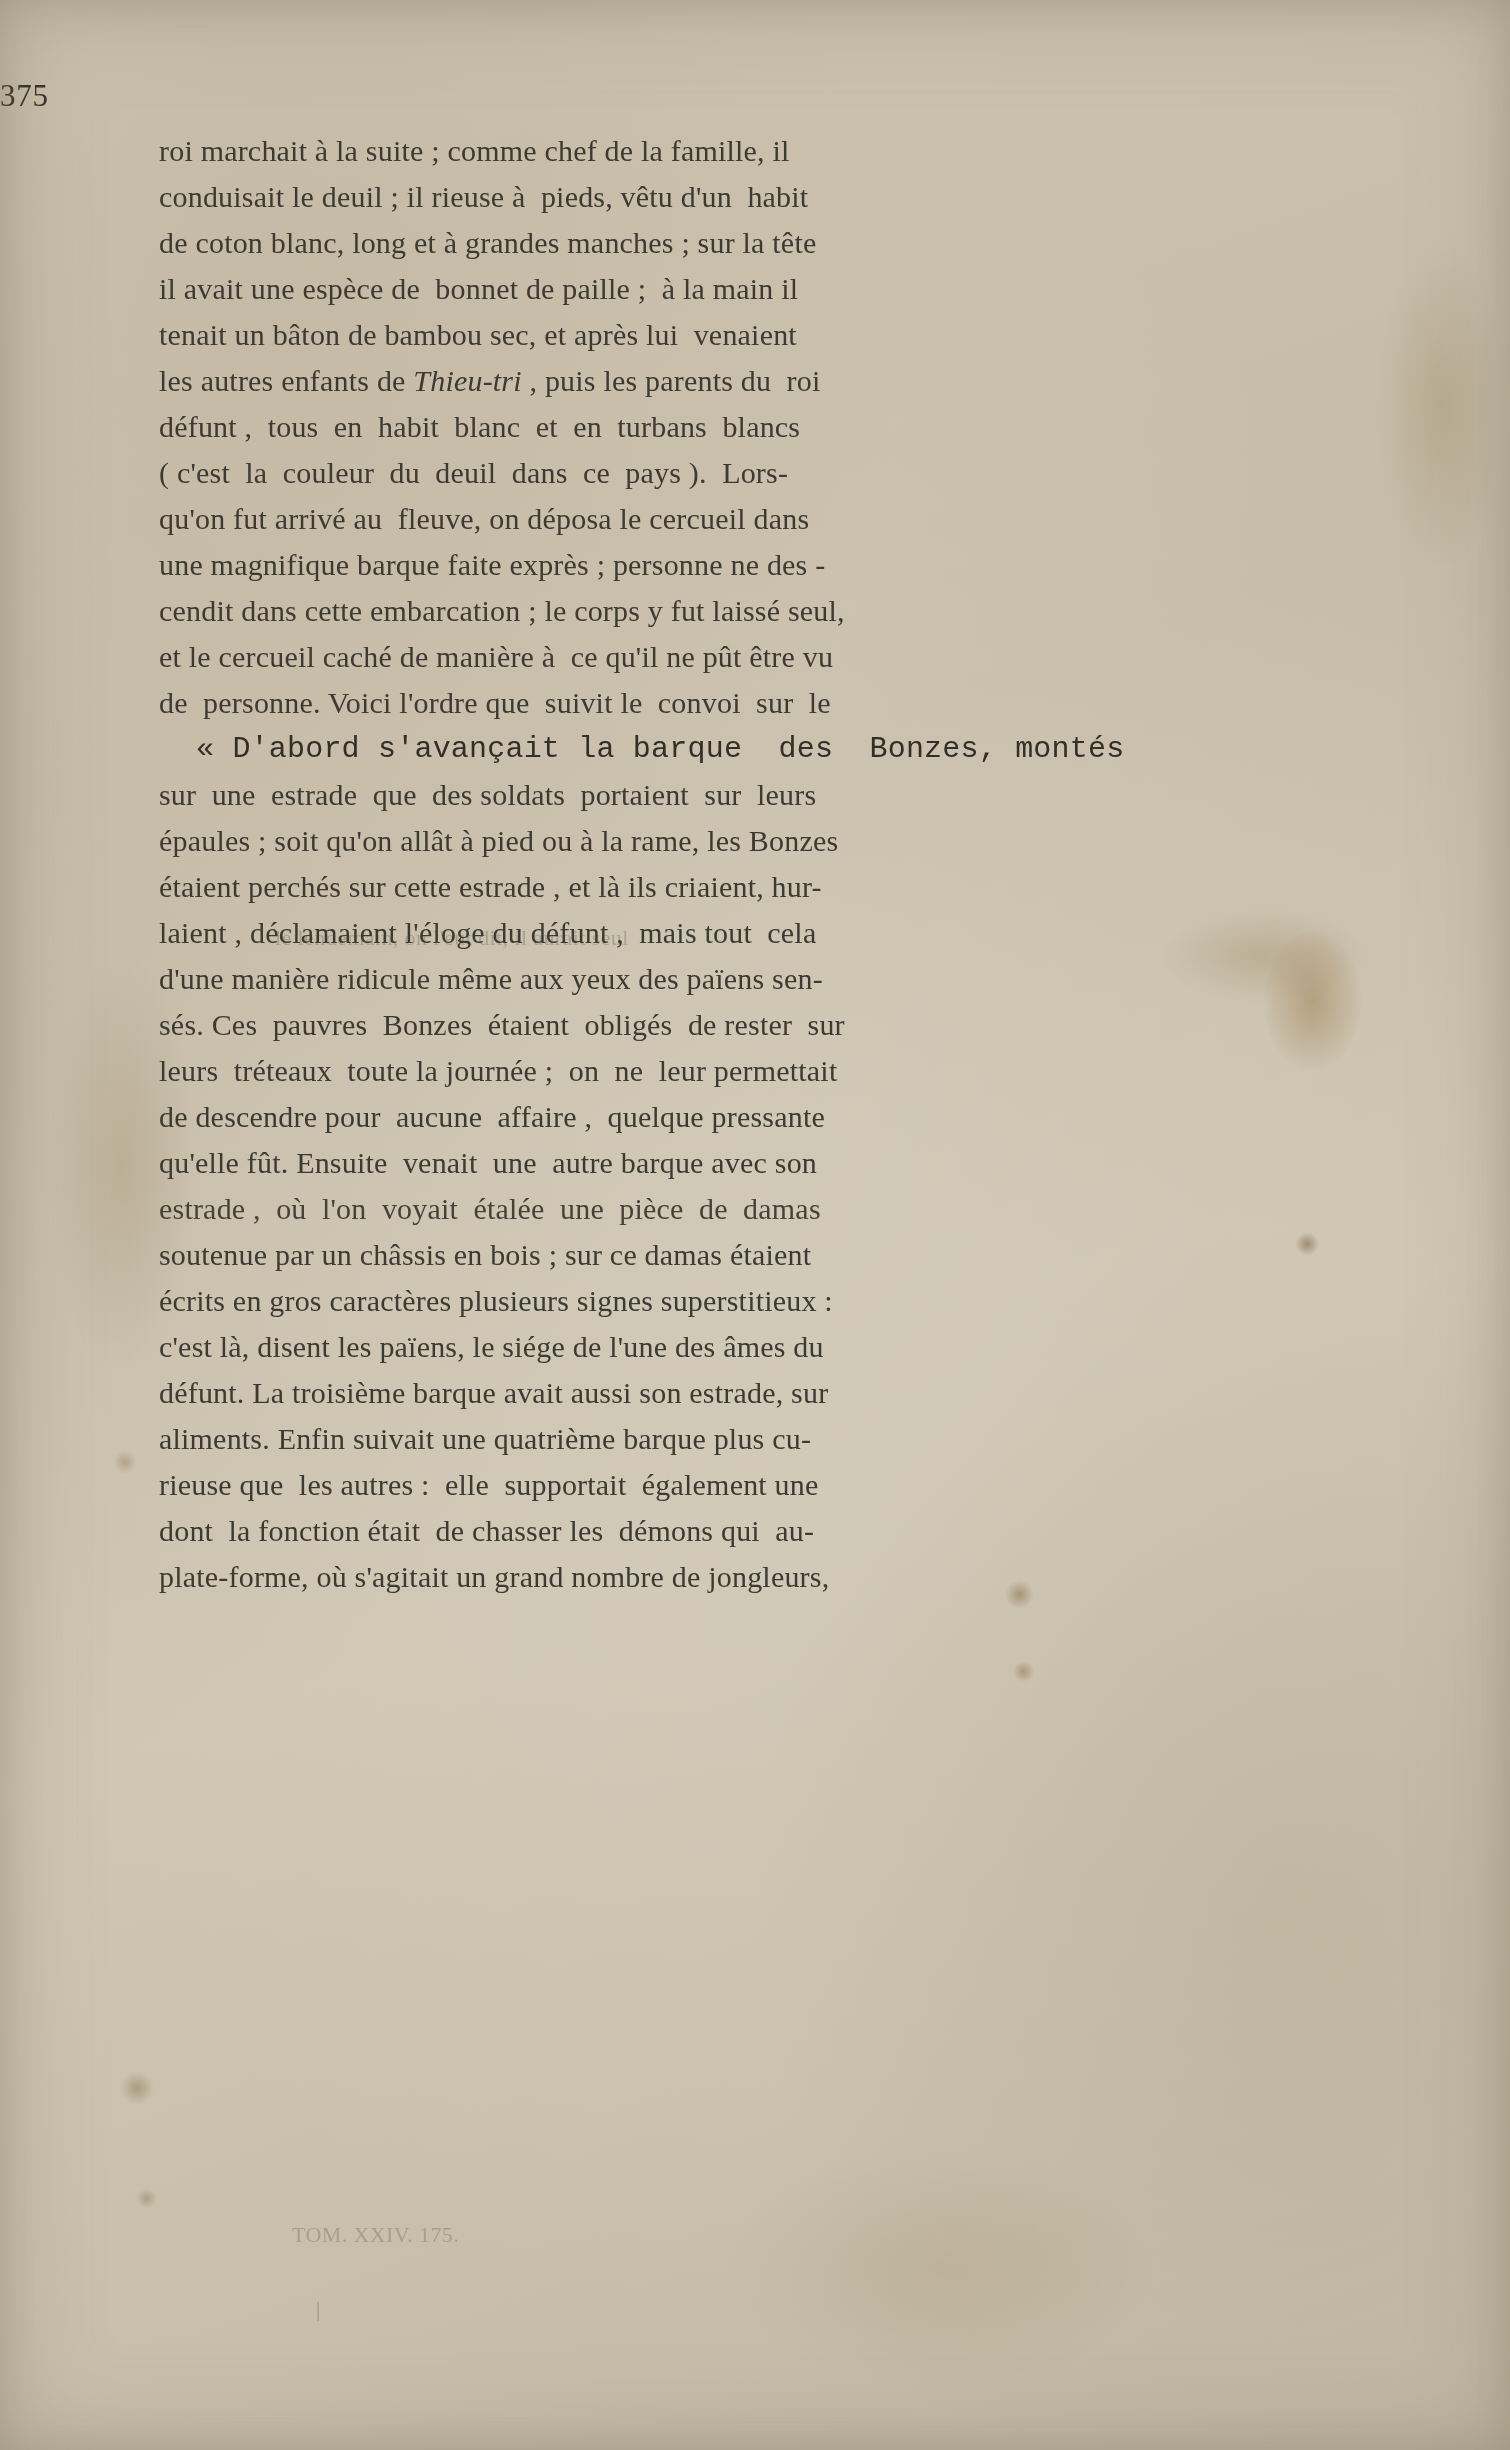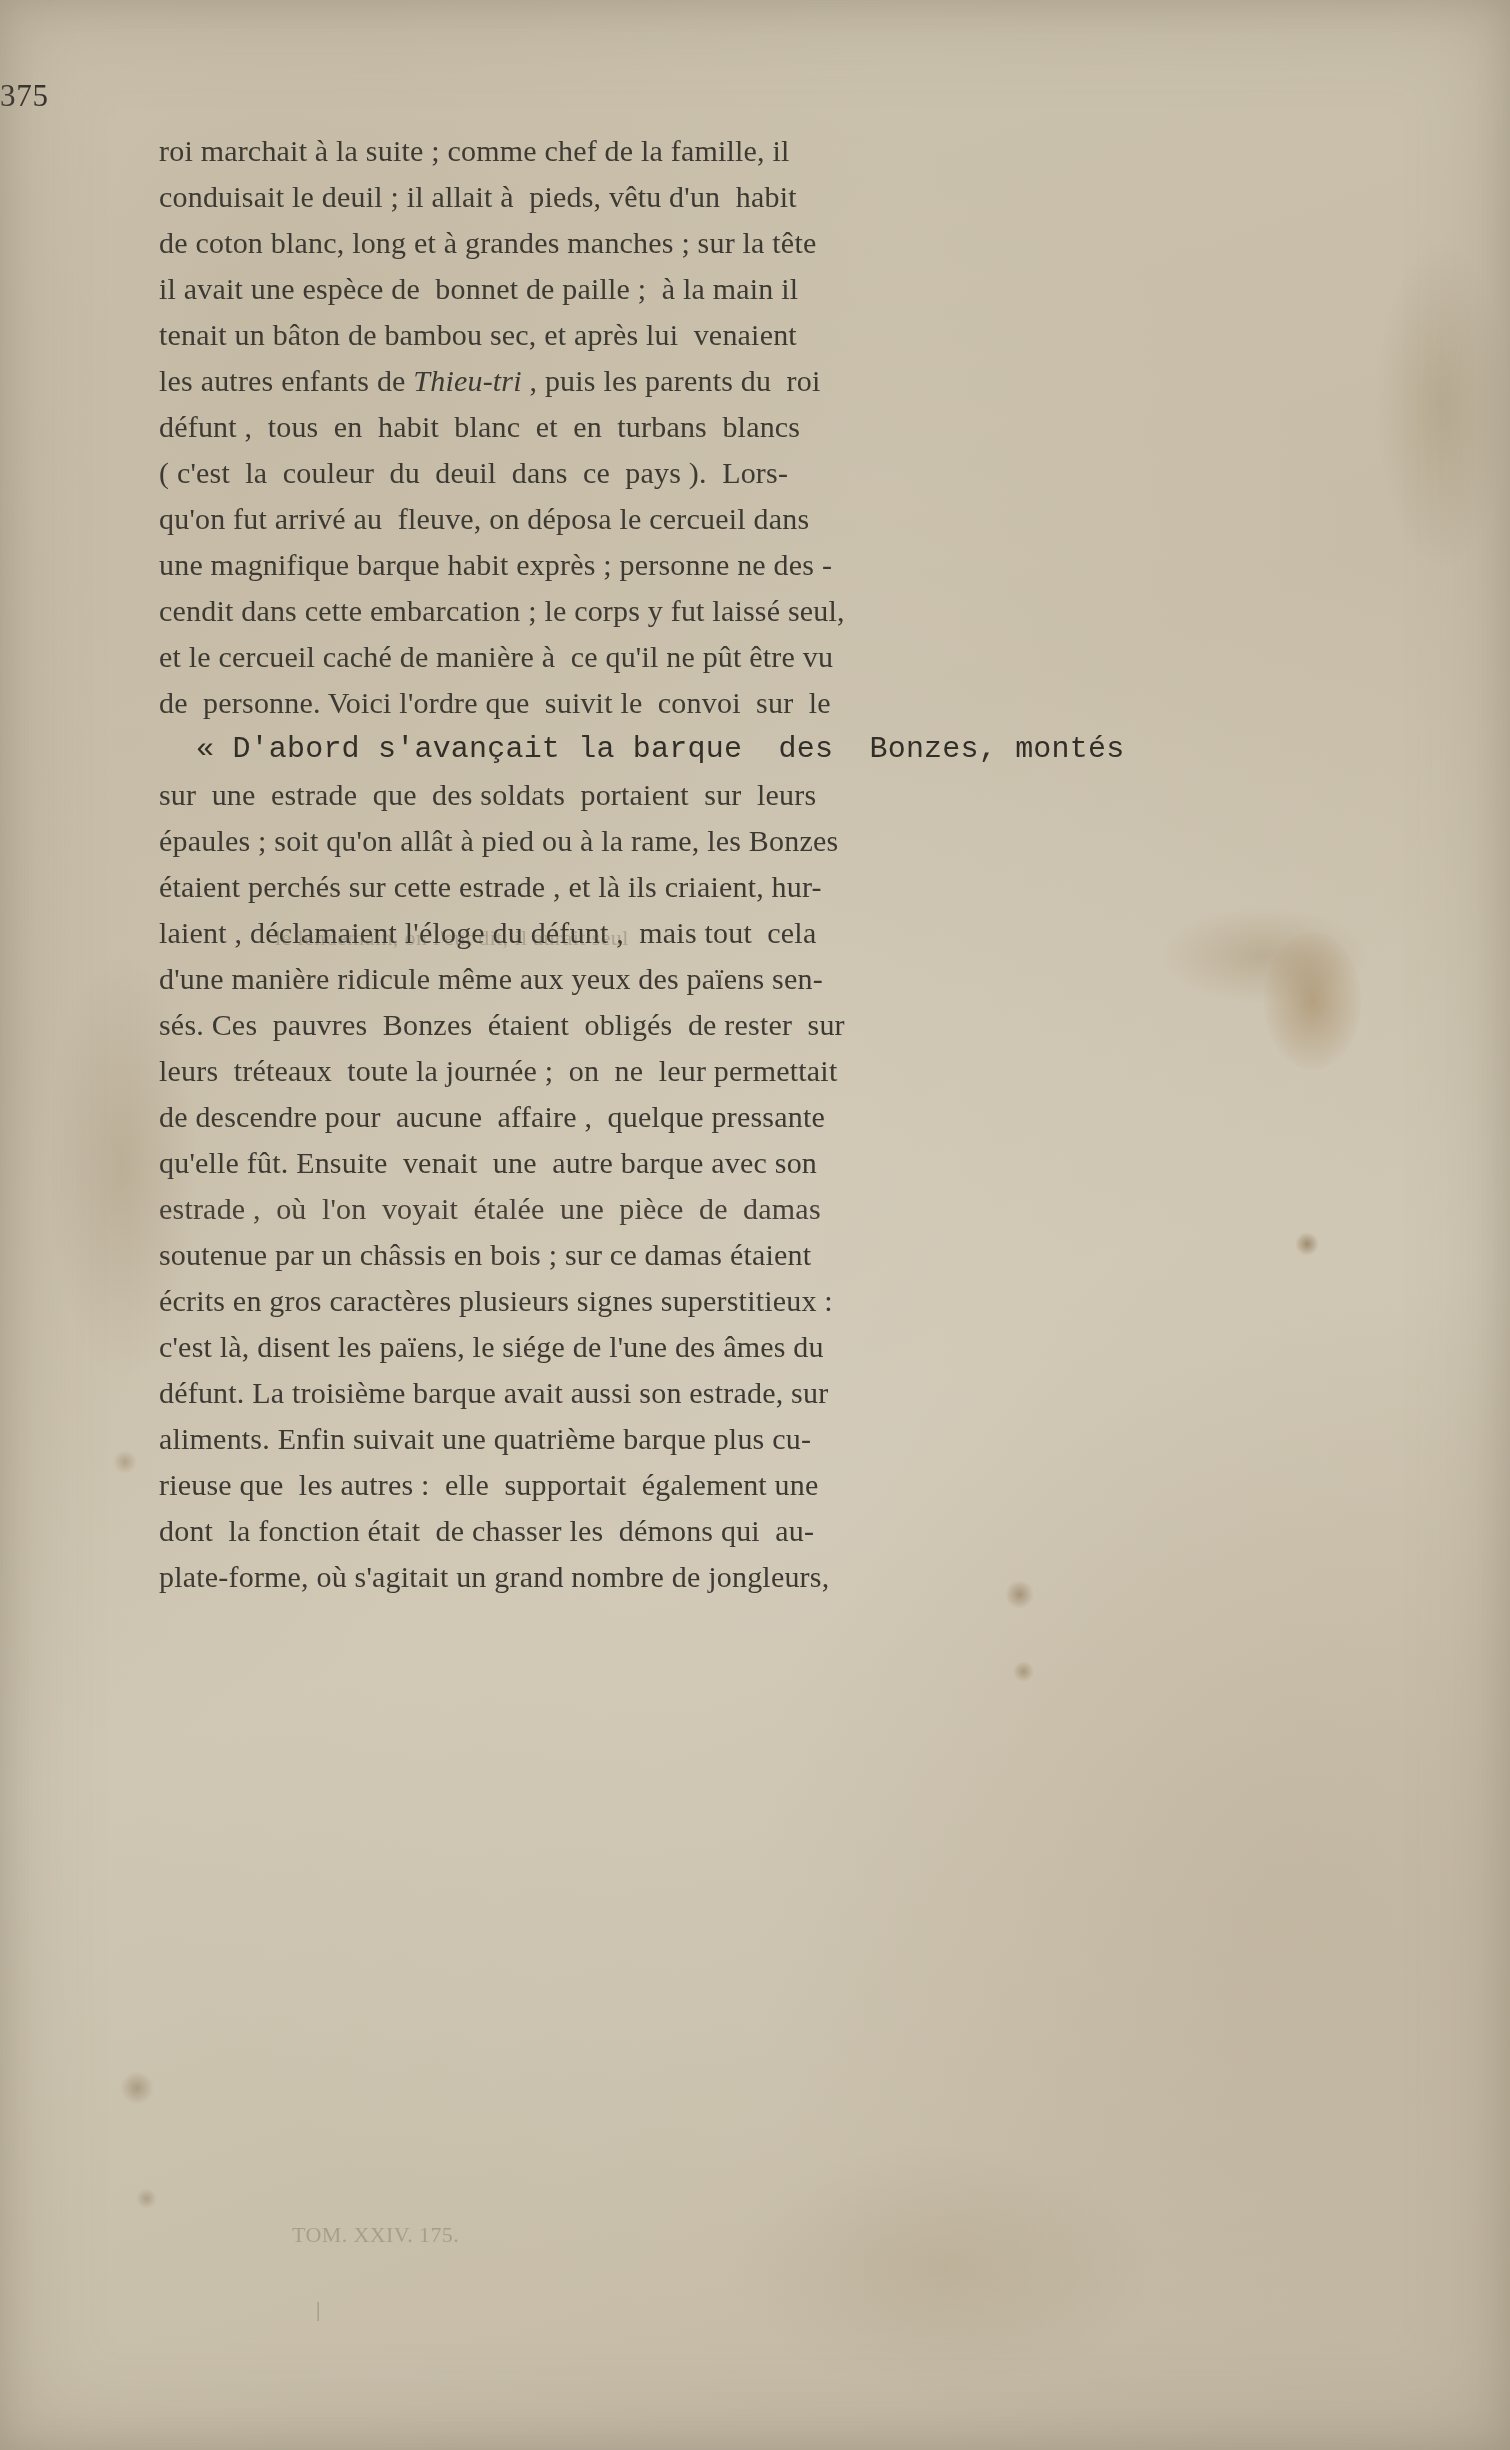--- a/index.html
+++ b/index.html
@@ -102,29 +102,29 @@
 
   <div class="ghost" style="left:275px; top:925px;">le lendemain, on l'eut dit, il aurait seul</div>
   <div class="ghost" style="left:292px; top:2222px;">TOM. XXIV. 175.</div>
 
   <div class="folio">375</div>
 
   <div class="textblock">
 
     <div>
       <div class="line l-mid">roi marchait à la suite ; comme chef de la famille, il</div>
-      <div class="line l-mid">conduisait le deuil ; il allait à  pieds, vêtu d'un  habit</div>
+      <div class="line l-mid">conduisait le deuil ; il rieuse à  pieds, vêtu d'un  habit</div>
       <div class="line l-mid">de coton blanc, long et à grandes manches ; sur la tête</div>
       <div class="line l-mid">il avait une espèce de  bonnet de paille ;  à la main il</div>
       <div class="line l-mid">tenait un bâton de bambou sec, et après lui  venaient</div>
       <div class="line l-mid">les autres enfants de <span class="ital">Thieu-tri</span> , puis les parents du  roi</div>
       <div class="line l-mid">défunt ,  tous  en  habit  blanc  et  en  turbans  blancs</div>
       <div class="line l-mid">( c'est  la  couleur  du  deuil  dans  ce  pays ).  Lors-</div>
       <div class="line l-mid">qu'on fut arrivé au  fleuve, on déposa le cercueil dans</div>
-      <div class="line l-mid">une magnifique barque habit exprès ; personne ne des -</div>
+      <div class="line l-mid">une magnifique barque faite exprès ; personne ne des -</div>
       <div class="line l-mid">cendit dans cette embarcation ; le corps y fut laissé seul,</div>
       <div class="line l-mid">et le cercueil caché de manière à  ce qu'il ne pût être vu</div>
       <div class="line l-mid">de  personne. Voici l'ordre que  suivit le  convoi  sur  le</div>
     </div>
 
     <div>
       <div class="line l-dark"><span class="indent"></span><span>« D'abord s'avançait la barque  des  Bonzes, montés</span></div>
       <div class="line l-mid">sur  une  estrade  que  des soldats  portaient  sur  leurs</div>
       <div class="line l-mid">épaules ; soit qu'on allât à pied ou à la rame, les Bonzes</div>
       <div class="line l-mid">étaient perchés sur cette estrade , et là ils criaient, hur-</div>

